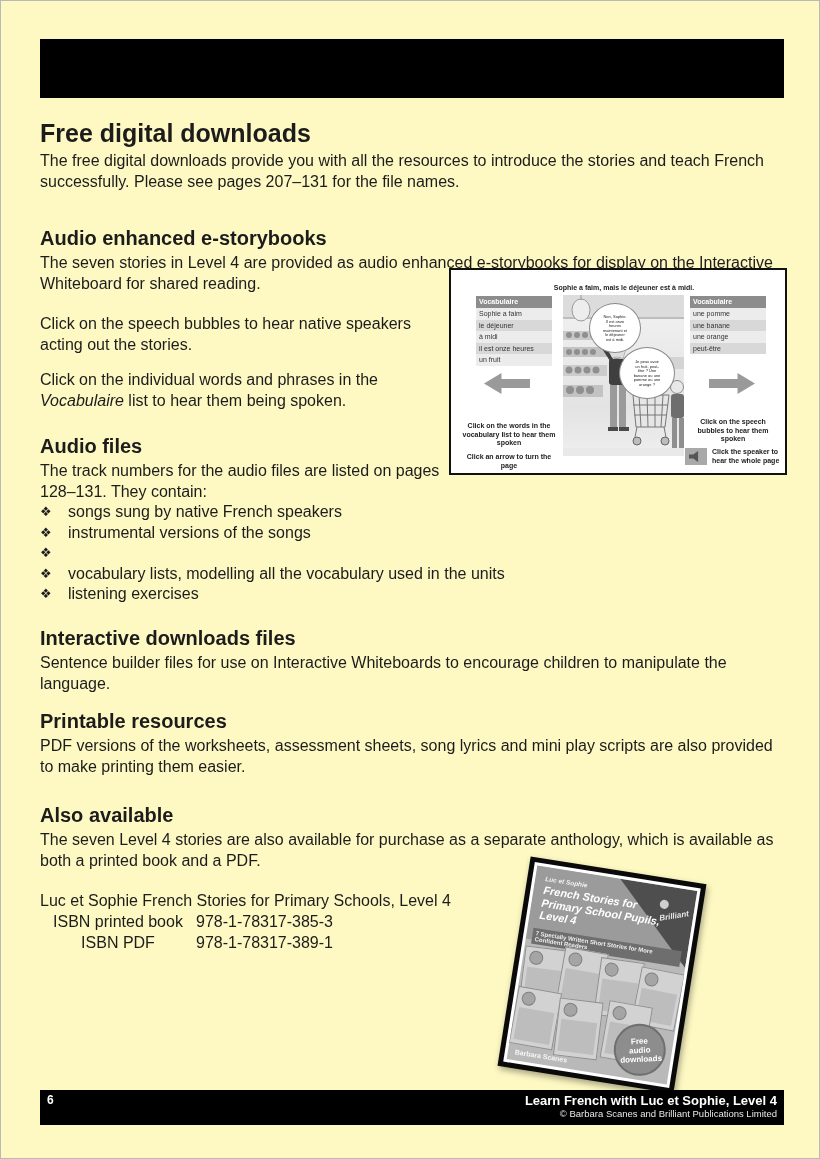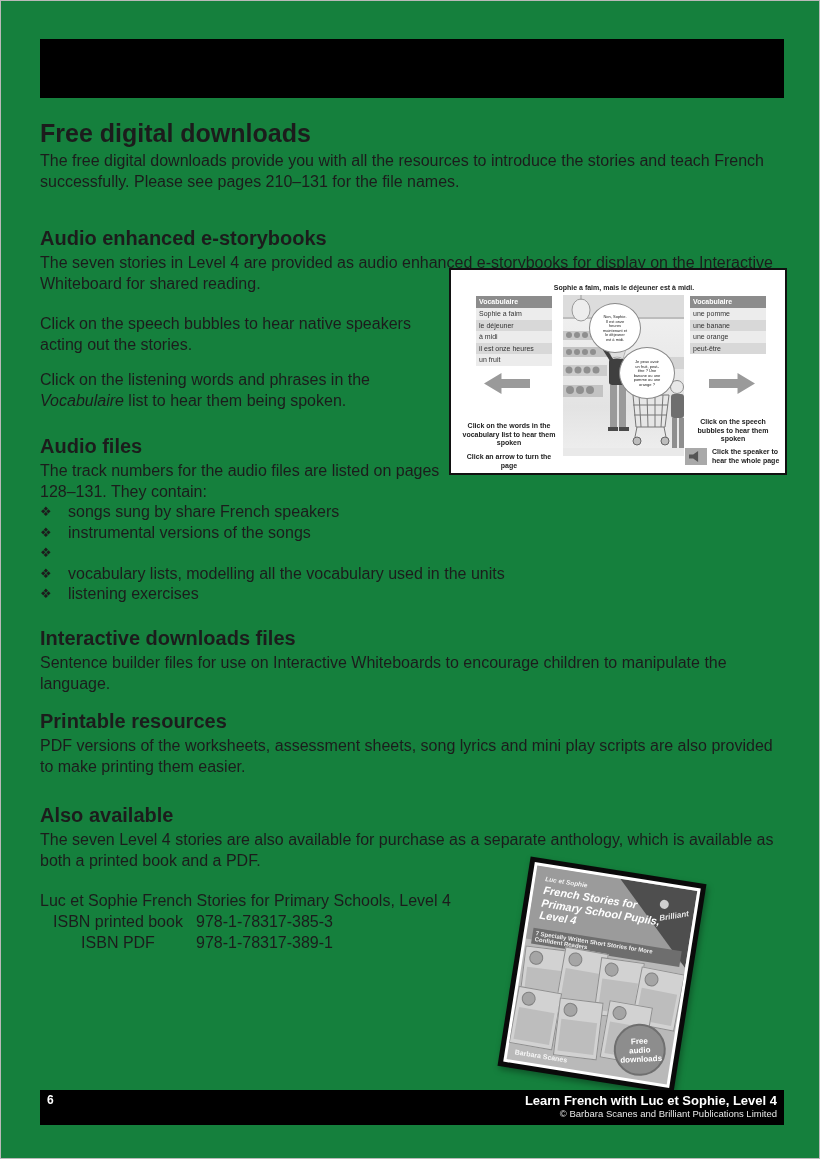--- a/index.html
+++ b/index.html
@@ -1,17 +1,17 @@
 <!DOCTYPE html>
 <html><head>
 <meta charset="utf-8">
 <style>
   * { margin:0; padding:0; box-sizing:border-box; }
   body { background:#fff; font-family:"Liberation Sans", sans-serif; color:#1c1c1c; }
-  #page { position:relative; width:820px; height:1159px; background:#15803d;
+  #page { position:relative; width:820px; height:1159px; background:#fef9c3;
           border:1px solid #b9b9b9; overflow:hidden; }
 
   .header-bar { position:absolute; left:39px; top:38px; width:744px; height:59px; background:#000; }
 
   .content { position:absolute; left:39px; top:97px; width:744px; }
   .content h1 { font-size:25px; line-height:28px; font-weight:bold; margin-top:21px; margin-bottom:3px; letter-spacing:0; }
   .content h2 { font-size:20px; line-height:23px; font-weight:bold; margin-top:35px; margin-bottom:2px; }
   .content p  { font-size:16px; line-height:21px; }
   .gap { height:19px; }
   .narrow { max-width:402px; }
@@ -99,35 +99,35 @@
 </style>
 </head>
 <body>
 
 <div id="page">
 
   <div class="header-bar"></div>
 
   <div class="content">
     <h1>Free digital downloads</h1>
-    <p>The free digital downloads provide you with all the resources to introduce the stories and teach French successfully. Please see pages 210–131 for the file names.</p>
+    <p>The free digital downloads provide you with all the resources to introduce the stories and teach French successfully. Please see pages 207–131 for the file names.</p>
 
     <h2>Audio enhanced e-storybooks</h2>
     <p>The seven stories in Level 4 are provided as audio enhanced e-storybooks for display on the Interactive Whiteboard for shared reading.</p>
     <div class="gap"></div>
     <p class="narrow">Click on the speech bubbles to hear native speakers acting out the stories.</p>
     <div class="gap" style="height:14px"></div>
-    <p class="narrow"><span>Click on the listening words and phrases in the </span><span class="ital">Vocabulaire</span><span> list to hear them being spoken.</span></p>
+    <p class="narrow"><span>Click on the individual words and phrases in the </span><span class="ital">Vocabulaire</span><span> list to hear them being spoken.</span></p>
 
     <h2 style="margin-top:24px">Audio files</h2>
     <p class="narrow">The track numbers for the audio files are listed on pages 128–131. They contain:</p>
     <ul class="diamond">
       <li>
           <span class="glyph">❖</span>
-          <span>songs sung by share French speakers</span>
+          <span>songs sung by native French speakers</span>
         </li>
       <li>
           <span class="glyph">❖</span>
           <span>instrumental versions of the songs</span>
         </li>
       <li>
           <span class="glyph">❖</span>
         </li>
       <li>
           <span class="glyph">❖</span>

